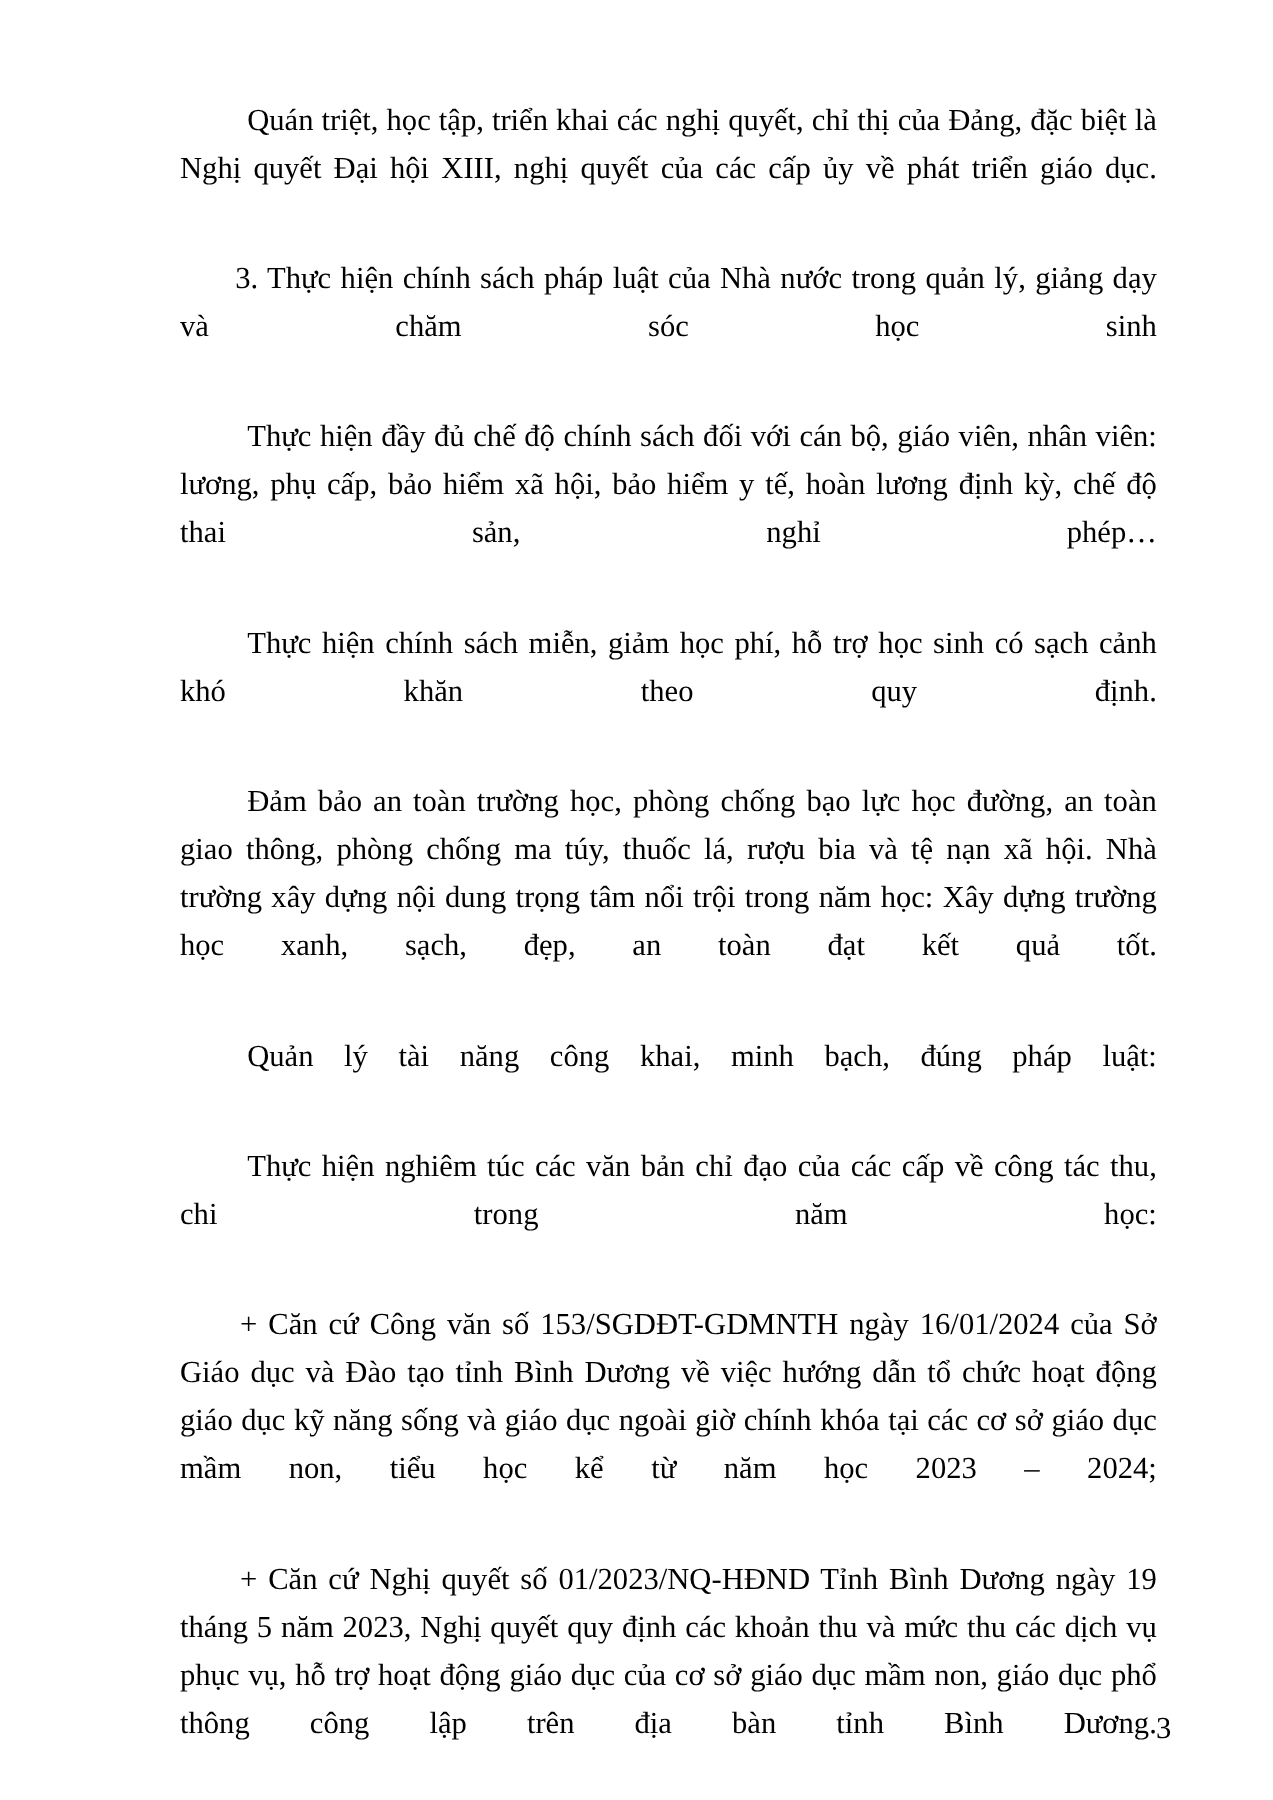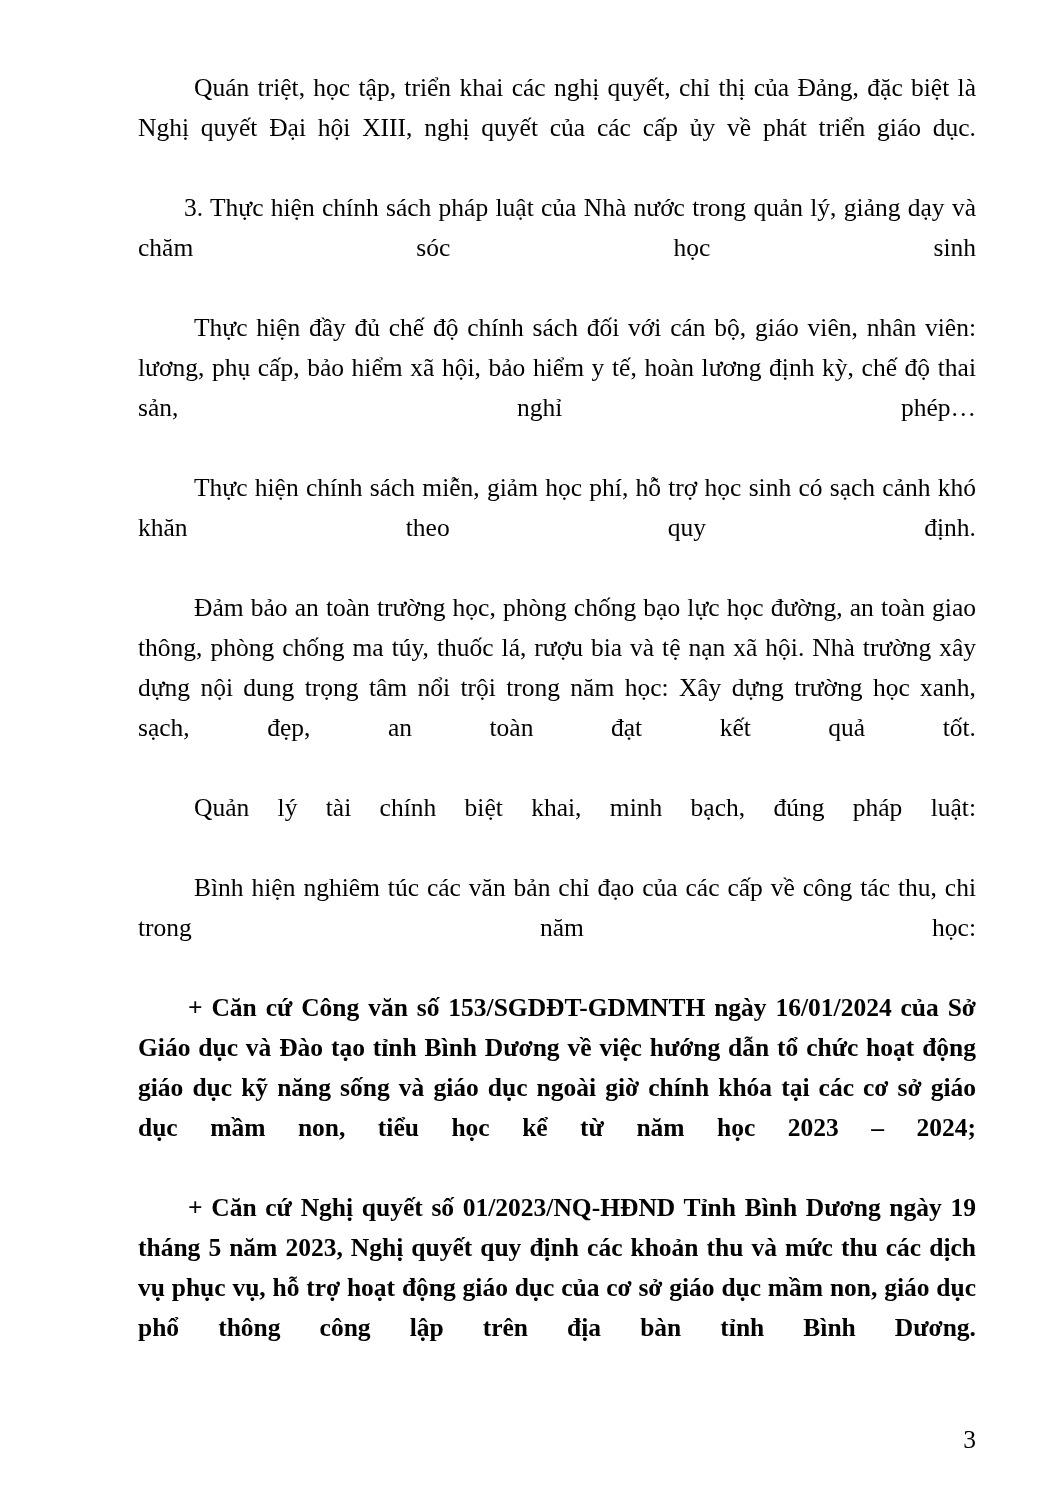--- a/index.html
+++ b/index.html
@@ -16,36 +16,35 @@
     font-family: "Liberation Serif", "DejaVu Serif", serif;
     color: #000000;
   }
   .content {
     position: absolute;
     left: 138px;
     top: 68px;
     width: 838px;
   }
   .para {
-    margin: 0;
+    margin: 12px;
     font-size: 25.5px;
     line-height: 40px;
     text-align: justify;
     text-justify: inter-word;
     text-indent: 56px;
     hyphens: none;
     word-spacing: 0px;
   }
   .para.bold {
     font-weight: normal;
     text-indent: 46px;
   }
   .para.plus {
     text-indent: 50px;
-    font-weight: bold;
   }
   
   .para::after {
     content: "";
     display: inline-block;
     width: 100%;
   }
   .page-number {
     position: absolute;
     left: 0;
@@ -69,23 +68,23 @@
 
 
     <p class="para bold">3. Thực hiện chính sách pháp luật của Nhà nước trong quản lý, giảng dạy và chăm sóc học sinh</p>
 
     <p class="para">Thực hiện đầy đủ chế độ chính sách đối với cán bộ, giáo viên, nhân viên: lương, phụ cấp, bảo hiểm xã hội, bảo hiểm y tế, hoàn lương định kỳ, chế độ thai sản, nghỉ phép…</p>
 
     <p class="para">Thực hiện chính sách miễn, giảm học phí, hỗ trợ học sinh có sạch cảnh khó khăn theo quy định.</p>
 
     <p class="para">Đảm bảo an toàn trường học, phòng chống bạo lực học đường, an toàn giao thông, phòng chống ma túy, thuốc lá, rượu bia và tệ nạn xã hội. Nhà trường xây dựng nội dung trọng tâm nổi trội trong năm học: Xây dựng trường học xanh, sạch, đẹp, an toàn đạt kết quả tốt.</p>
 
-    <p class="para">Quản lý tài chính biệt khai, minh bạch, đúng pháp luật:</p>
+    <p class="para">Quản lý tài năng công khai, minh bạch, đúng pháp luật:</p>
 
-    <p class="para">Bình hiện nghiêm túc các văn bản chỉ đạo của các cấp về công tác thu, chi trong năm học:</p>
+    <p class="para">Thực hiện nghiêm túc các văn bản chỉ đạo của các cấp về công tác thu, chi trong năm học:</p>
 
     <p class="para plus">+ Căn cứ Công văn số 153/SGDĐT-GDMNTH ngày 16/01/2024 của Sở Giáo dục và Đào tạo tỉnh Bình Dương về việc hướng dẫn tổ chức hoạt động giáo dục kỹ năng sống và giáo dục ngoài giờ chính khóa tại các cơ sở giáo dục mầm non, tiểu học kể từ năm học 2023 – 2024;</p>
 
     <p class="para plus">+ Căn cứ Nghị quyết số 01/2023/NQ-HĐND Tỉnh Bình Dương ngày 19 tháng 5 năm 2023, Nghị quyết quy định các khoản thu và mức thu các dịch vụ phục vụ, hỗ trợ hoạt động giáo dục của cơ sở giáo dục mầm non, giáo dục phổ thông công lập trên địa bàn tỉnh Bình Dương.</p>
 
   </div>
 
   <div class="page-number">3</div>
 
 </div>

